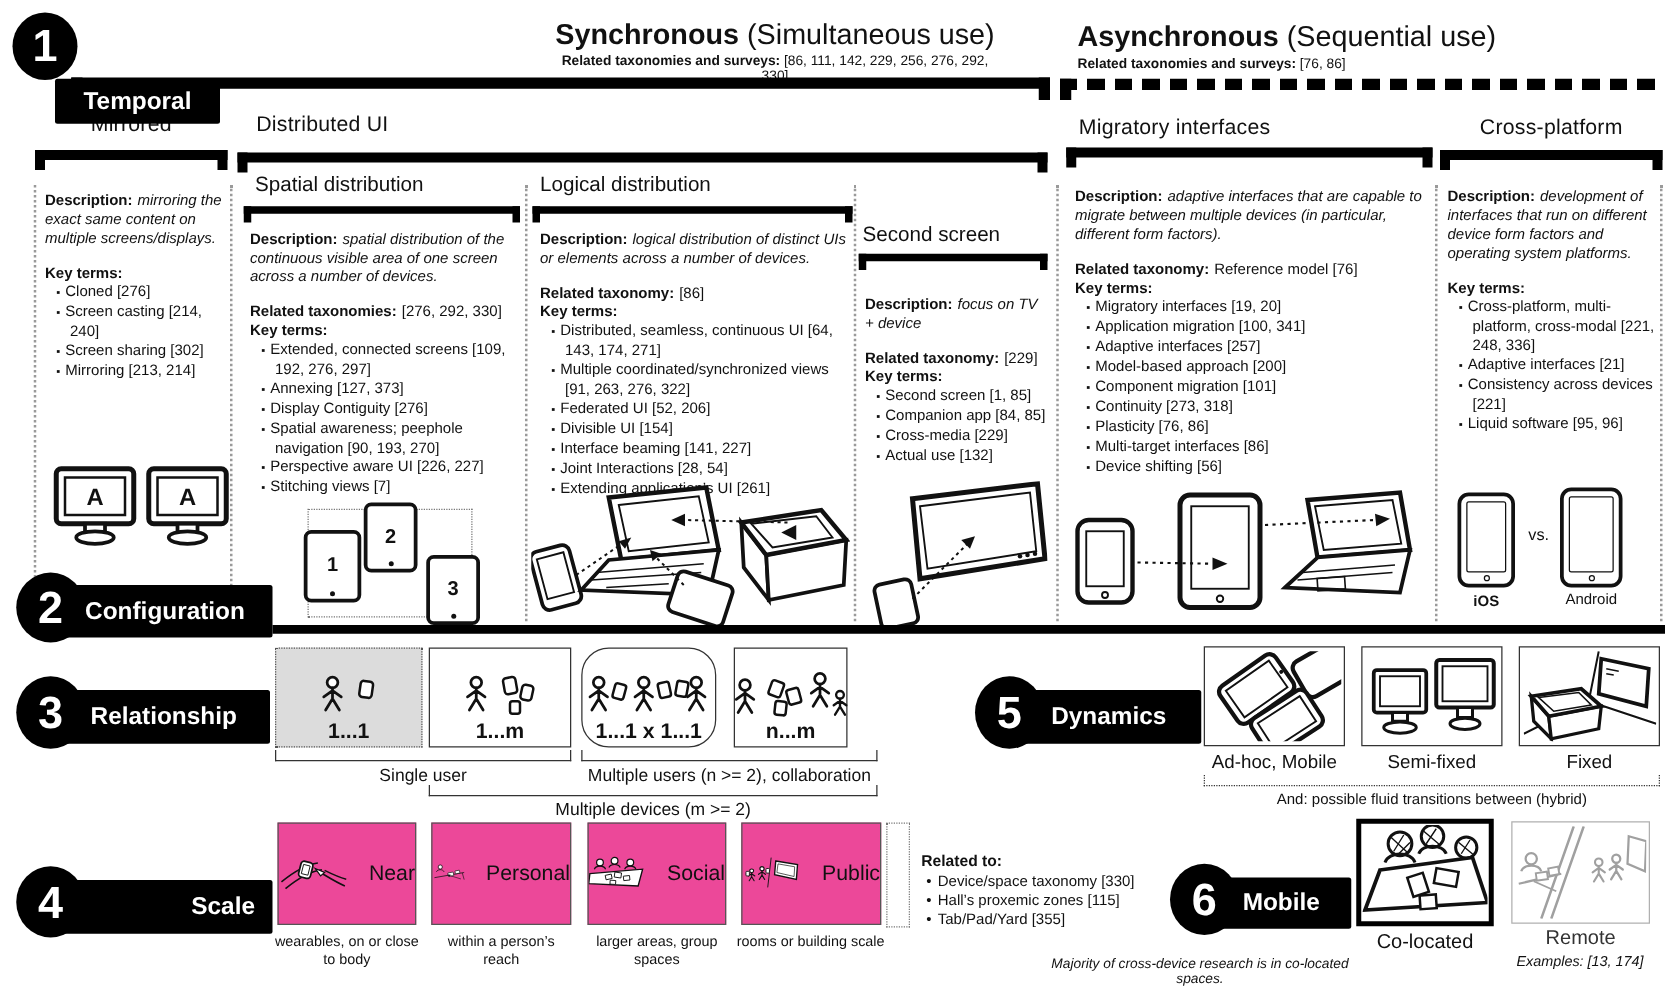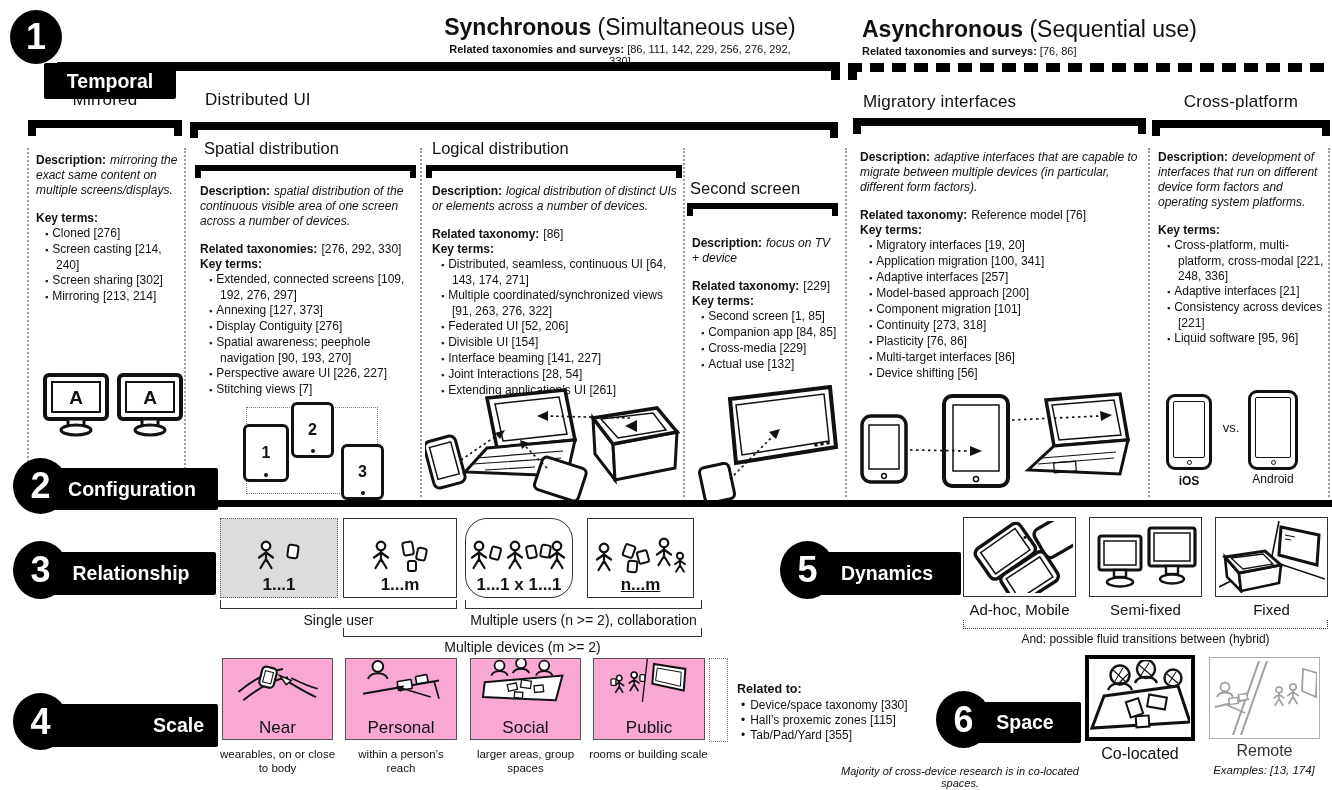--- a/index.html
+++ b/index.html
@@ -64,22 +64,22 @@
 
   
   .rbox{position:absolute;height:80px;border:1.3px solid #333;background:#fff;box-sizing:border-box;
     display:flex;flex-direction:column;align-items:center;justify-content:flex-end;padding-bottom:3px;}
   .rbox.shaded{background:#dcdcdc;border:1.6px dotted #555;}
   .rbox .lbl{font-weight:bold;font-size:17px;line-height:19px;}
   .blabel{position:absolute;font-size:14px;text-align:center;}
   .dynbox{position:absolute;height:80px;border:1.3px solid #333;background:#fff;box-sizing:border-box;
     display:flex;align-items:center;justify-content:center;}
   .dynlbl{position:absolute;font-size:15px;text-align:center;}
-  .scalebox{position:absolute;height:82px;border:1.5px solid #555;background:#f9a8d4;box-sizing:border-box;
-    display:flex;flex-direction:column;align-items:center;justify-content:flex-end;padding-bottom:2px;gap:16px;}
+  .scalebox{position:absolute;height:82px;border:1.5px solid #555;background:#ec4899;box-sizing:border-box;
+    display:flex;flex-direction:row;align-items:center;justify-content:flex-end;padding-bottom:2px;gap:16px;}
   .scalebox .lbl{font-size:17px;line-height:19px;}
   .caption{position:absolute;font-size:11.5px;line-height:13.5px;text-align:center;}
   .relto{position:absolute;font-size:12px;line-height:15px;}
   .relto .hd{font-weight:bold;font-size:12.5px;margin:0 0 1px 0;}
   ul.rel-list{margin:0;padding:0 0 0 4px;list-style:none;}
   ul.rel-list li{padding-left:10px;text-indent:-10px;}
   ul.rel-list li::before{content:"•";margin-right:5px;}
   .spacebox{position:absolute;background:#fff;box-sizing:border-box;
     display:flex;align-items:center;justify-content:center;}
   .spacelbl{position:absolute;font-size:16px;text-align:center;}
@@ -364,21 +364,21 @@
         </g>
       <rect x="58" y="7" width="9" height="12" rx="2" fill="#fff" stroke="#111" stroke-width="2" transform="rotate(-12 62 13)"></rect>
       <g transform="translate(88,3)">
           <circle cx="0" cy="4" r="4.3" fill="#fff" stroke="#111" stroke-width="2.2"></circle>
           <path d="M0 8.3 V17 M0 10.5 L-7 15.5 M0 10.5 L7 15.5 M0 17 L-5.5 26 M0 17 L5.5 26" stroke="#111" stroke-width="2.2" fill="none" stroke-linecap="round"></path>
         </g>
       <rect x="72" y="6" width="9" height="12" rx="2" fill="#fff" stroke="#111" stroke-width="2" transform="rotate(10 76 12)"></rect>
     </svg>
     <span class="lbl">1...1 x 1...1</span>
   </div>
-  <div class="rbox" style="left:587px;top:518px;width:107px;text-decoration:underline;">
+  <div class="rbox" style="left:587px;top:518px;width:91px;">
     <svg width="94" height="38" viewBox="0 0 94 38">
       <g transform="translate(10,7)">
           <circle cx="0" cy="4" r="4.3" fill="#fff" stroke="#111" stroke-width="2.2"></circle>
           <path d="M0 8.3 V17 M0 10.5 L-7 15.5 M0 10.5 L7 15.5 M0 17 L-5.5 26 M0 17 L5.5 26" stroke="#111" stroke-width="2.2" fill="none" stroke-linecap="round"></path>
         </g>
       <rect x="30" y="8" width="10" height="12" rx="2" fill="#fff" stroke="#111" stroke-width="2" transform="rotate(20 35 14)"></rect>
       <rect x="44" y="14" width="10" height="12" rx="2" fill="#fff" stroke="#111" stroke-width="2" transform="rotate(-15 49 20)"></rect>
       <rect x="34" y="24" width="9" height="11" rx="2" fill="#fff" stroke="#111" stroke-width="2" transform="rotate(6 38 29)"></rect>
       <g transform="translate(70,2)">
           <circle cx="0" cy="4" r="4.3" fill="#fff" stroke="#111" stroke-width="2.2"></circle>
@@ -533,21 +533,21 @@
         <li>Device/space taxonomy [330]</li>
         <li>Hall’s proxemic zones [115]</li>
         <li>Tab/Pad/Yard [355]</li>
       </ul>
   </div>
 
   <div class="badge-circle" style="left:936px;top:691px;width:55px;height:57px;">
       <span>6</span>
     </div>
   <div class="badge-pill" style="left:969px;top:702px;width:112px;height:41px;">
-      <span>Space</span>
+      <span>Mobile</span>
     </div>
 
   <div class="spacebox" style="left:1085px;top:655px;width:110px;height:86px;border:4px solid #000;">
     <svg width="100" height="76" viewBox="0 0 100 76">
       <g>
           <circle cx="30" cy="15" r="9.5" fill="#fff" stroke="#111" stroke-width="2.4"></circle>
           <path d="M23 10 L36 22 M25 21 L33 8 M29 23 L38 14" stroke="#111" stroke-width="1.1" fill="none"></path>
           <path d="M18 30 C21 21 39 21 42 30" stroke="#111" stroke-width="2.4" fill="none"></path>
         </g>
       <g>

